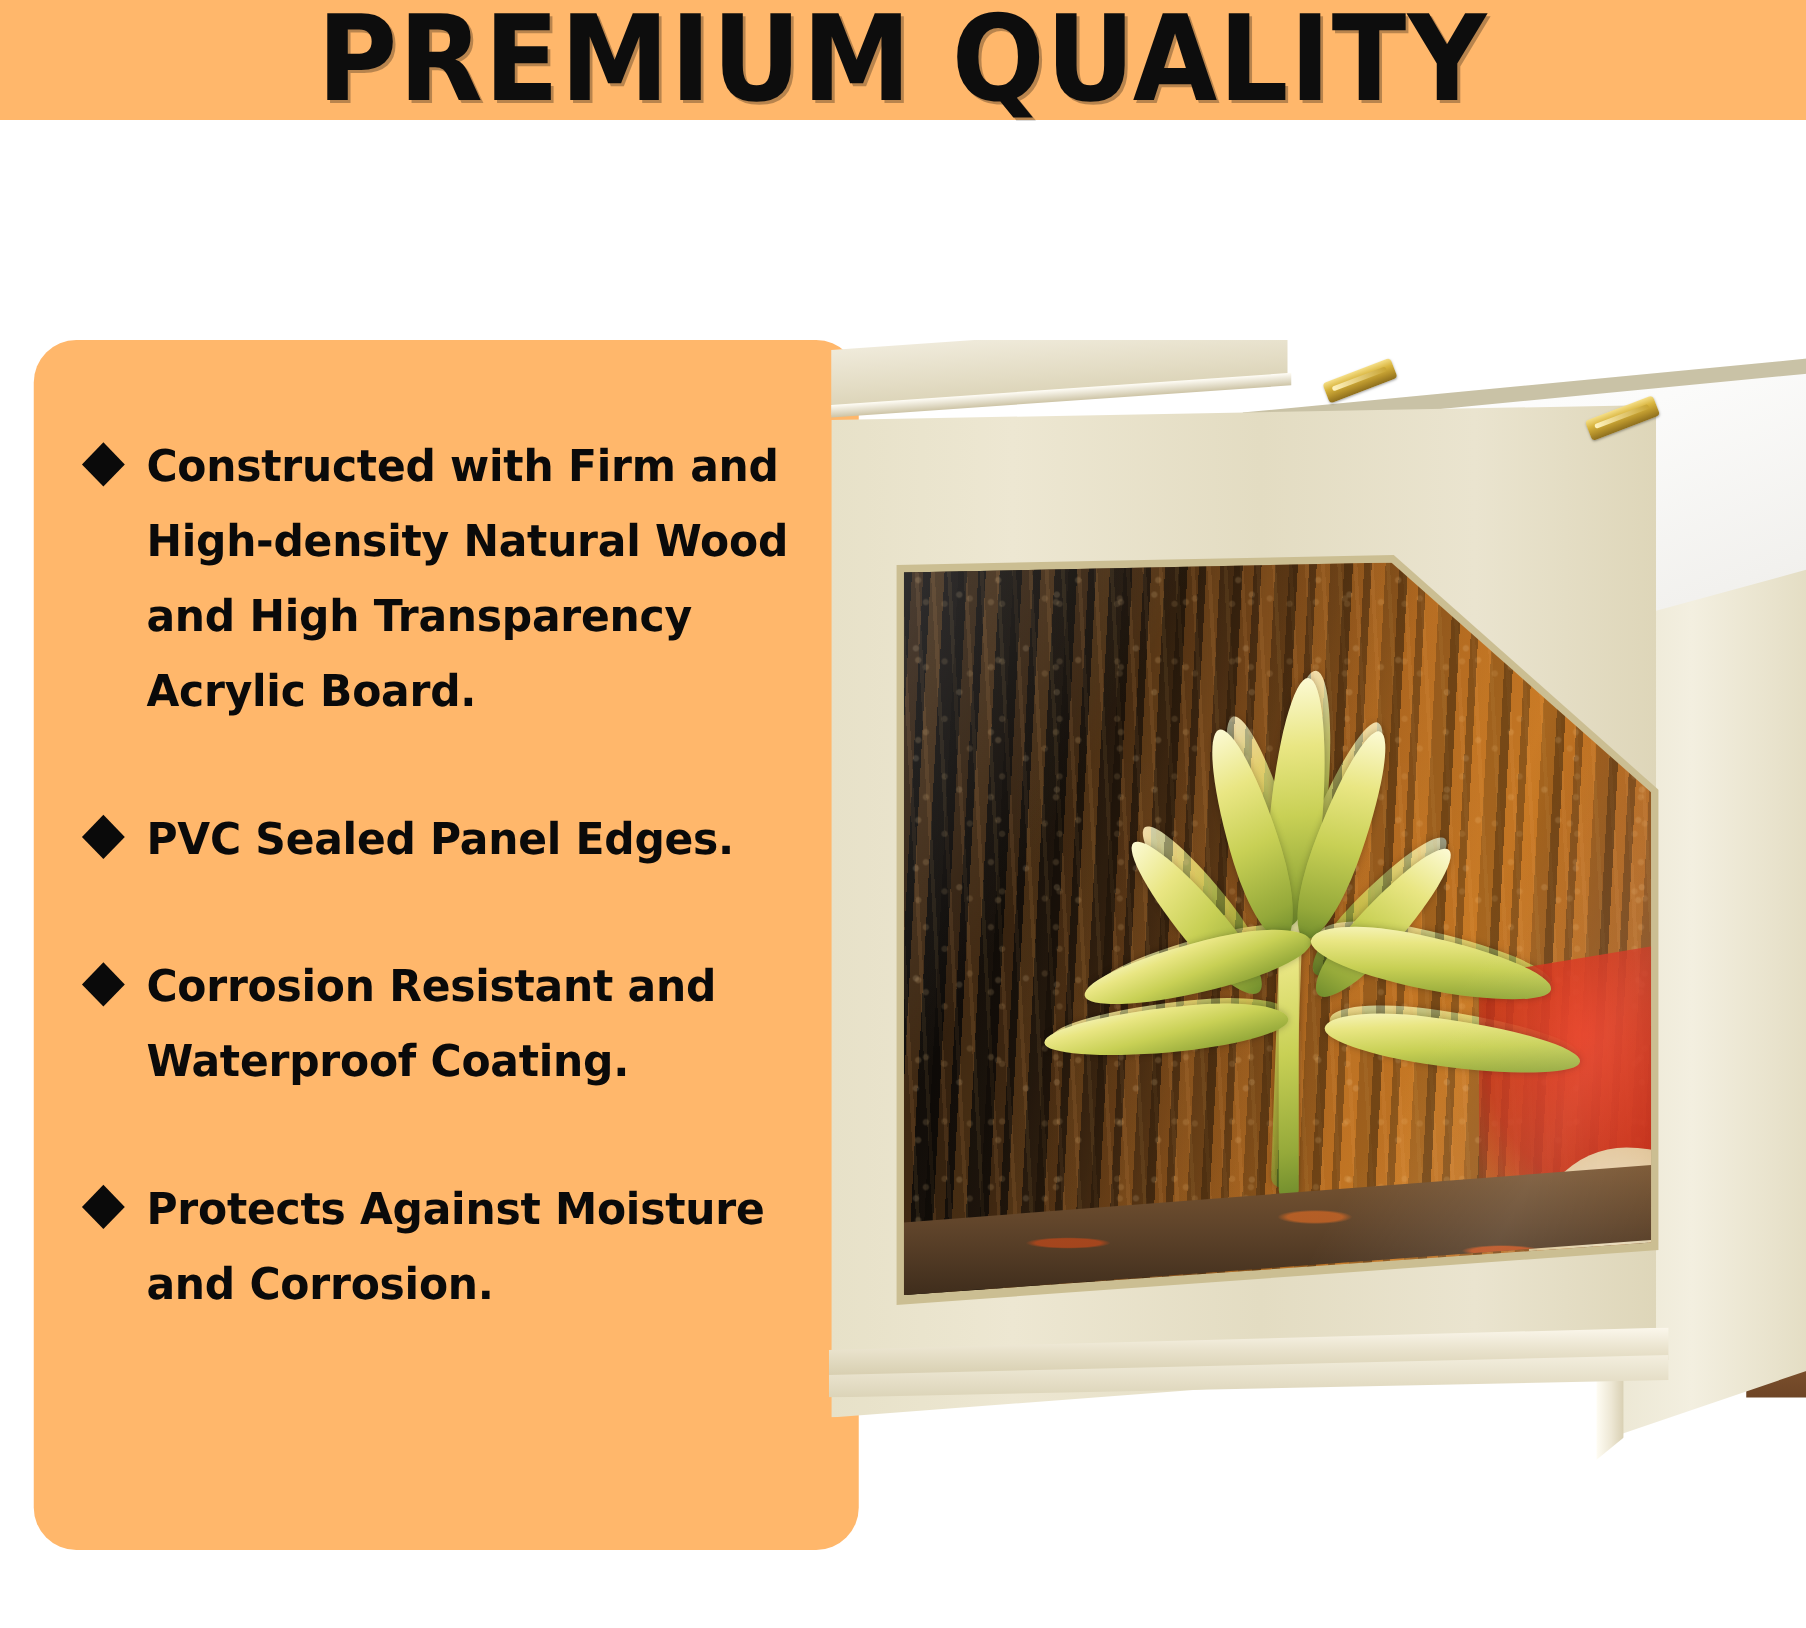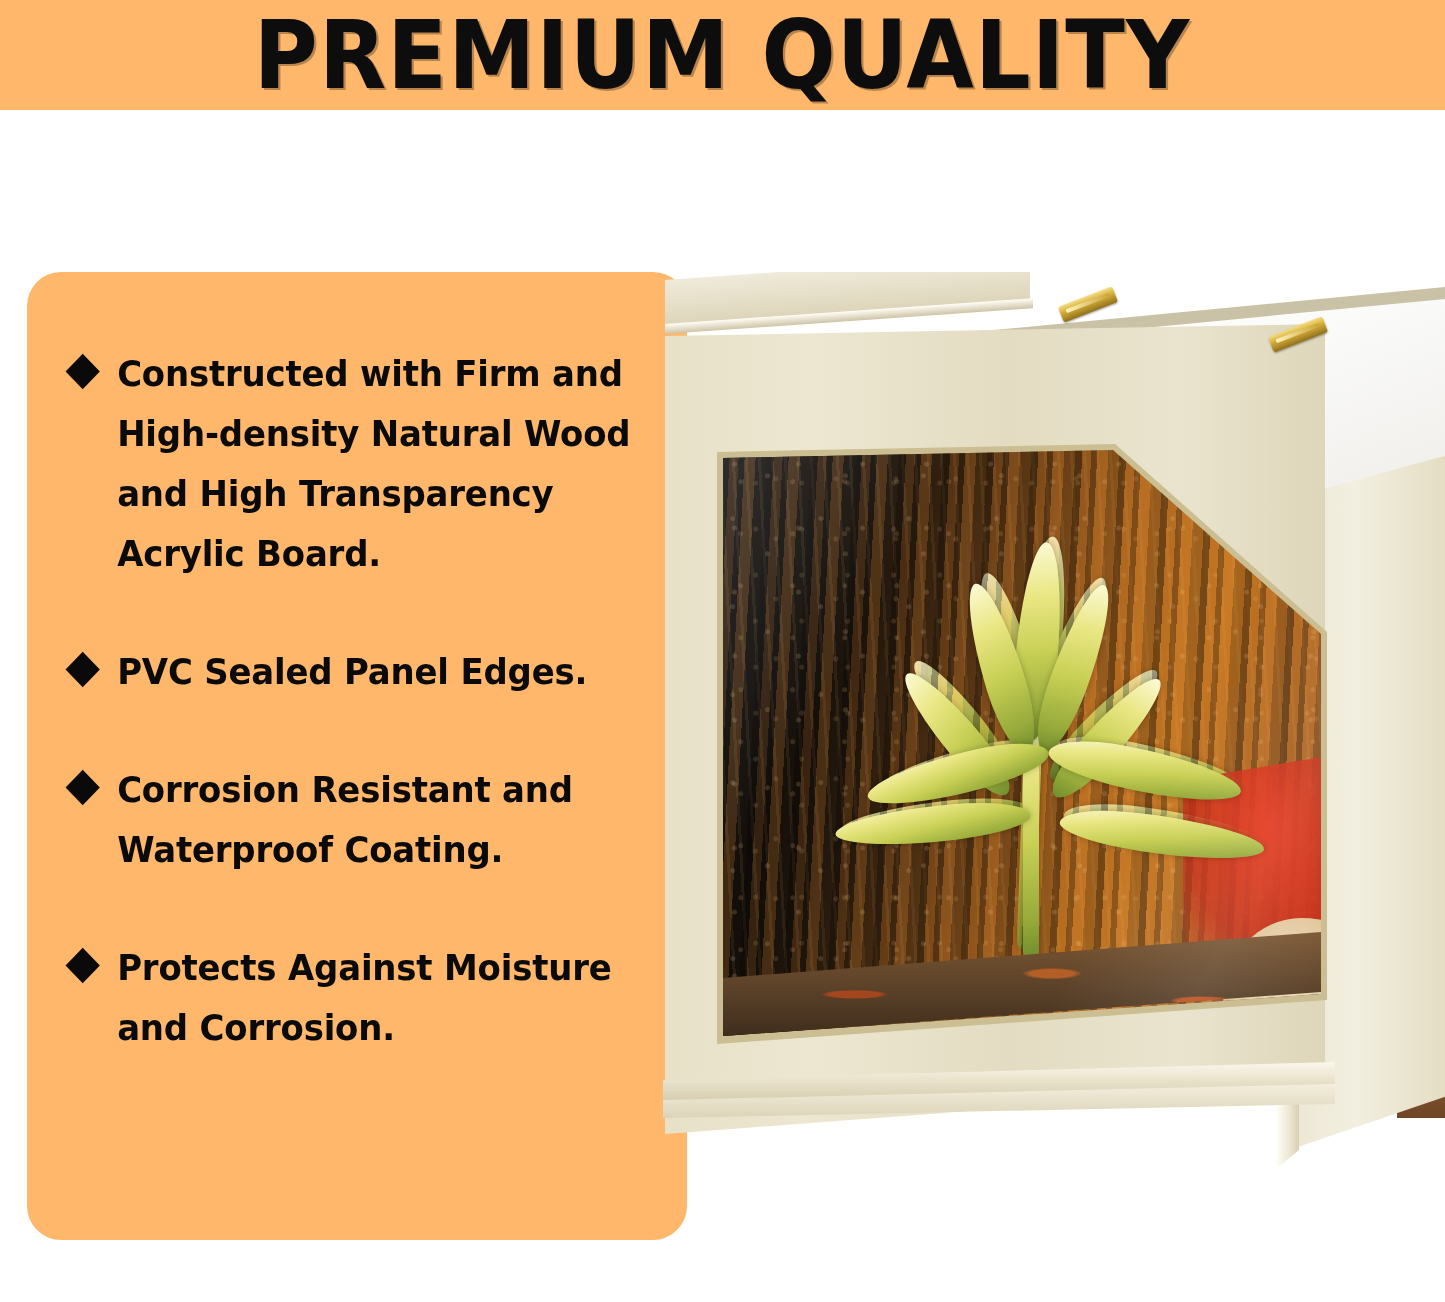--- a/index.html
+++ b/index.html
@@ -6,21 +6,21 @@
   body{
     width:1445px;height:1302px;
     background:#ffffff;
     font-family:"Liberation Sans", sans-serif;
     overflow:hidden;
     position:relative;
   }
 
   
   #header-banner{
-    position:absolute;left:0;top:0;width:1445px;height:110px;
+    position:absolute;left:0;top:0;width:1445px;height:96px;
     background:#FFB76B;
     display:flex;align-items:center;justify-content:center;
   }
   #header-title{
     font-family:"DejaVu Sans", sans-serif;
     font-weight:bold;
     font-size:78px;
     line-height:78px;
     letter-spacing:1px;
     color:#0d0d0d;

